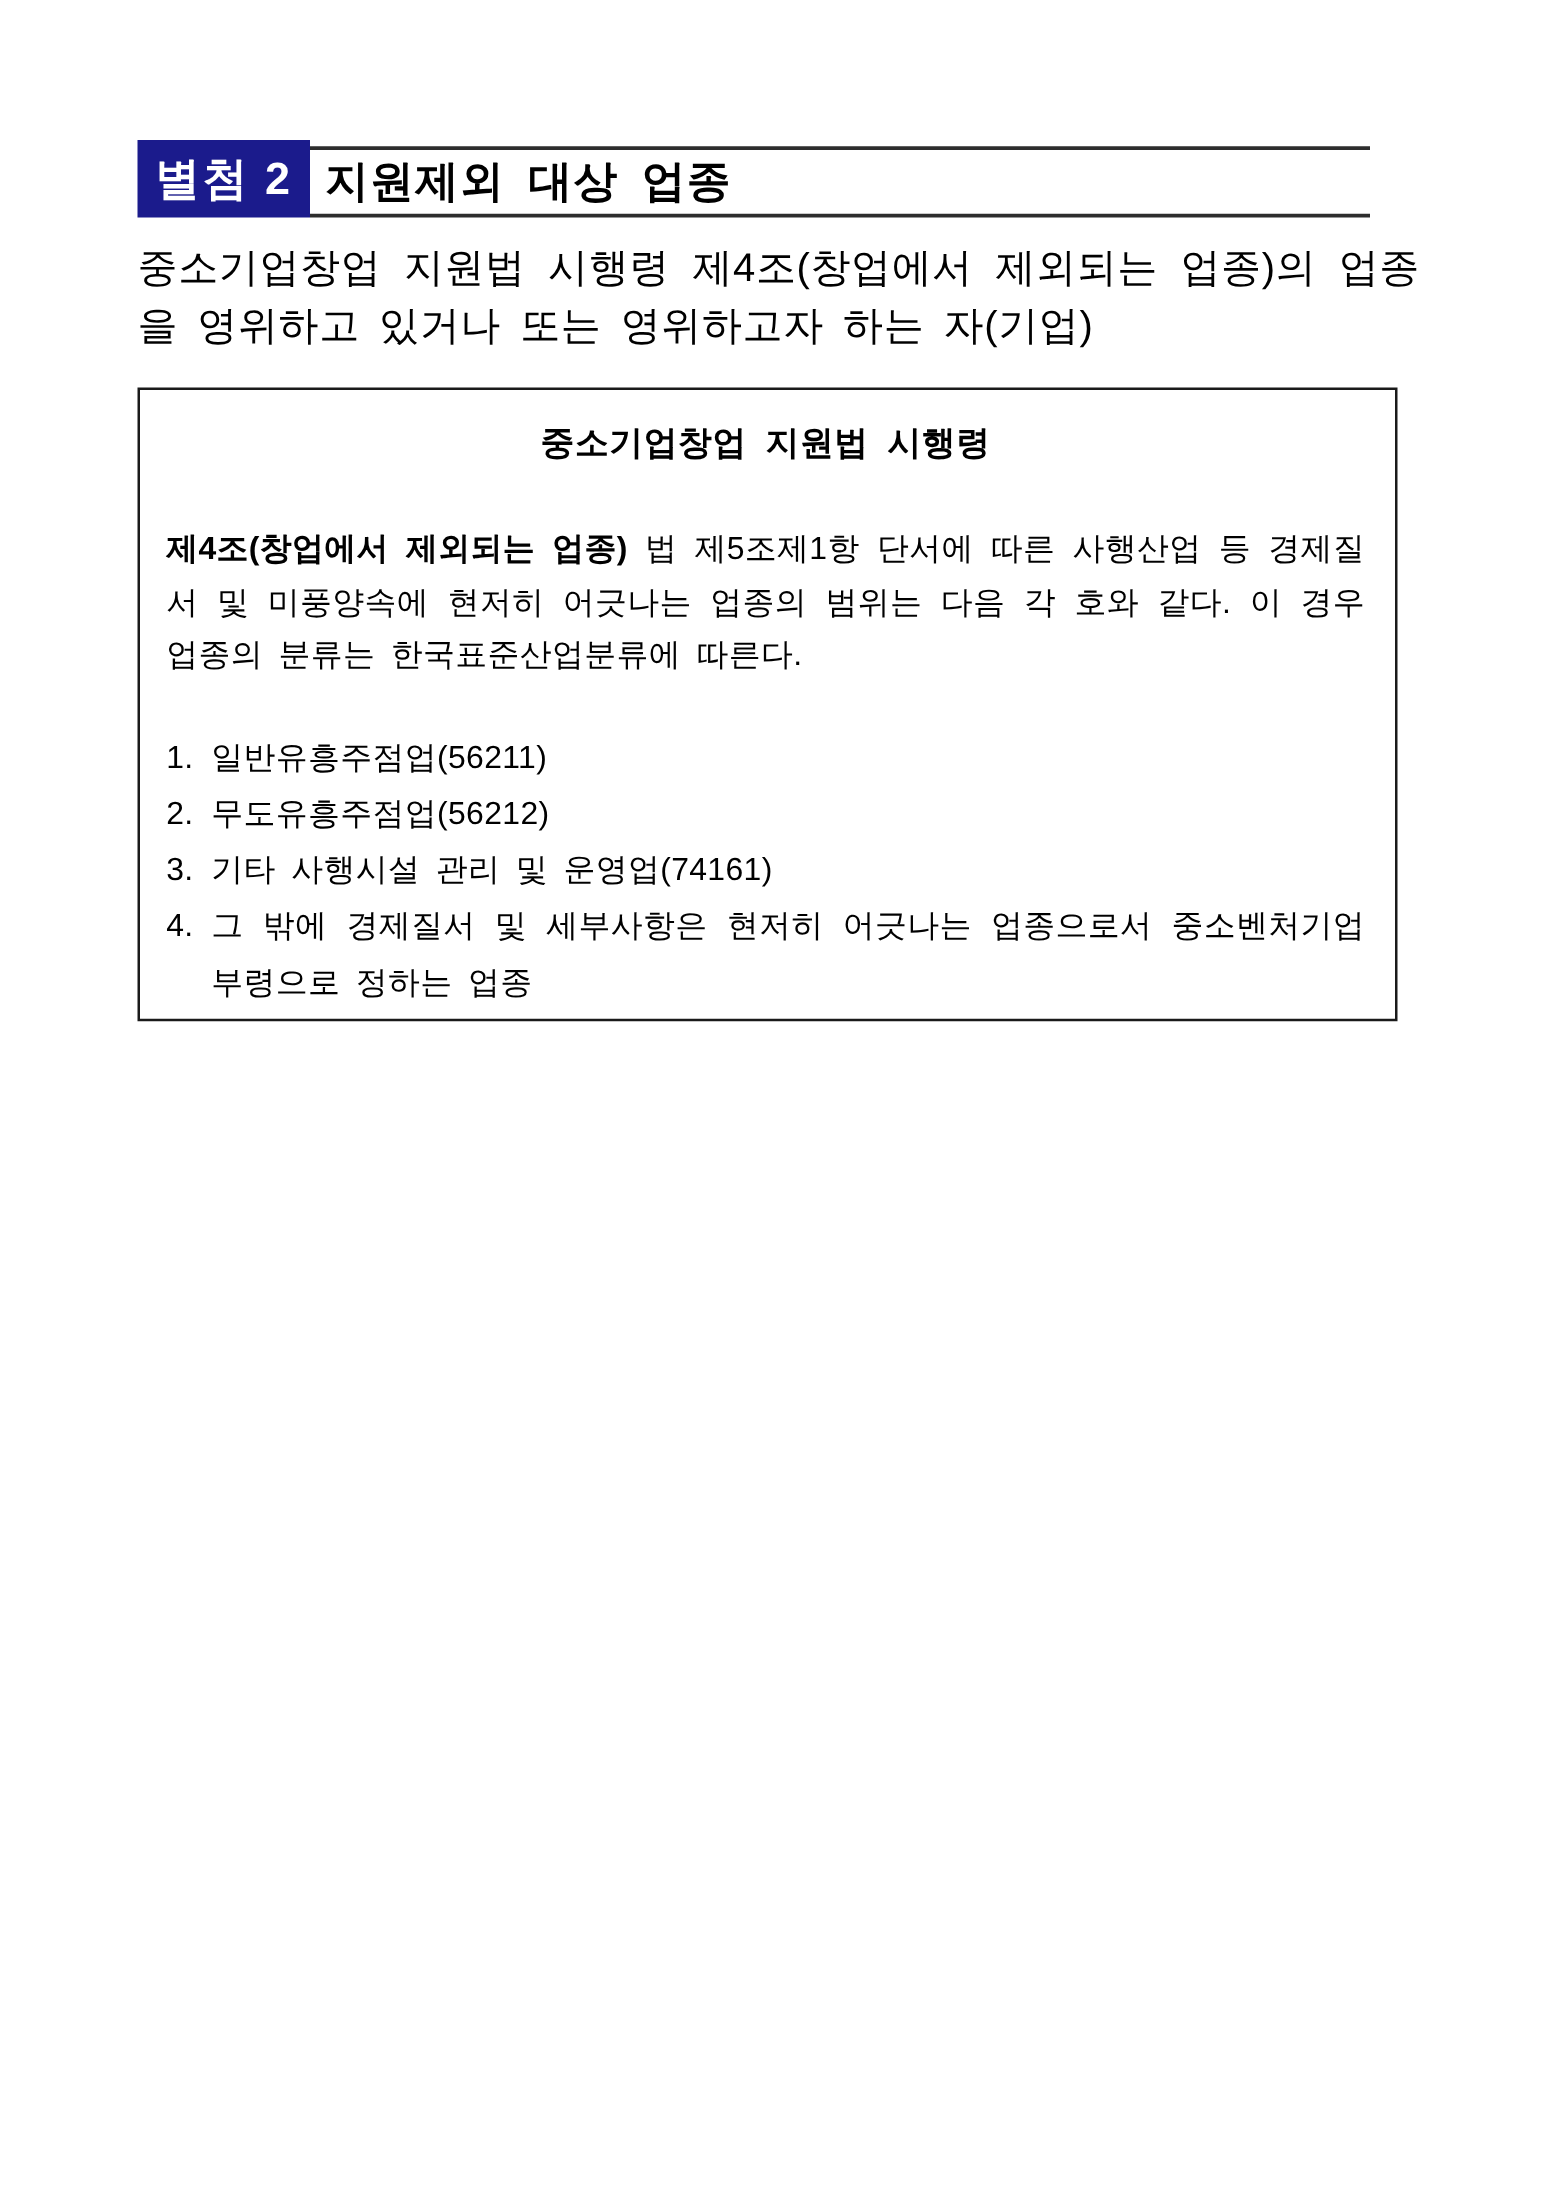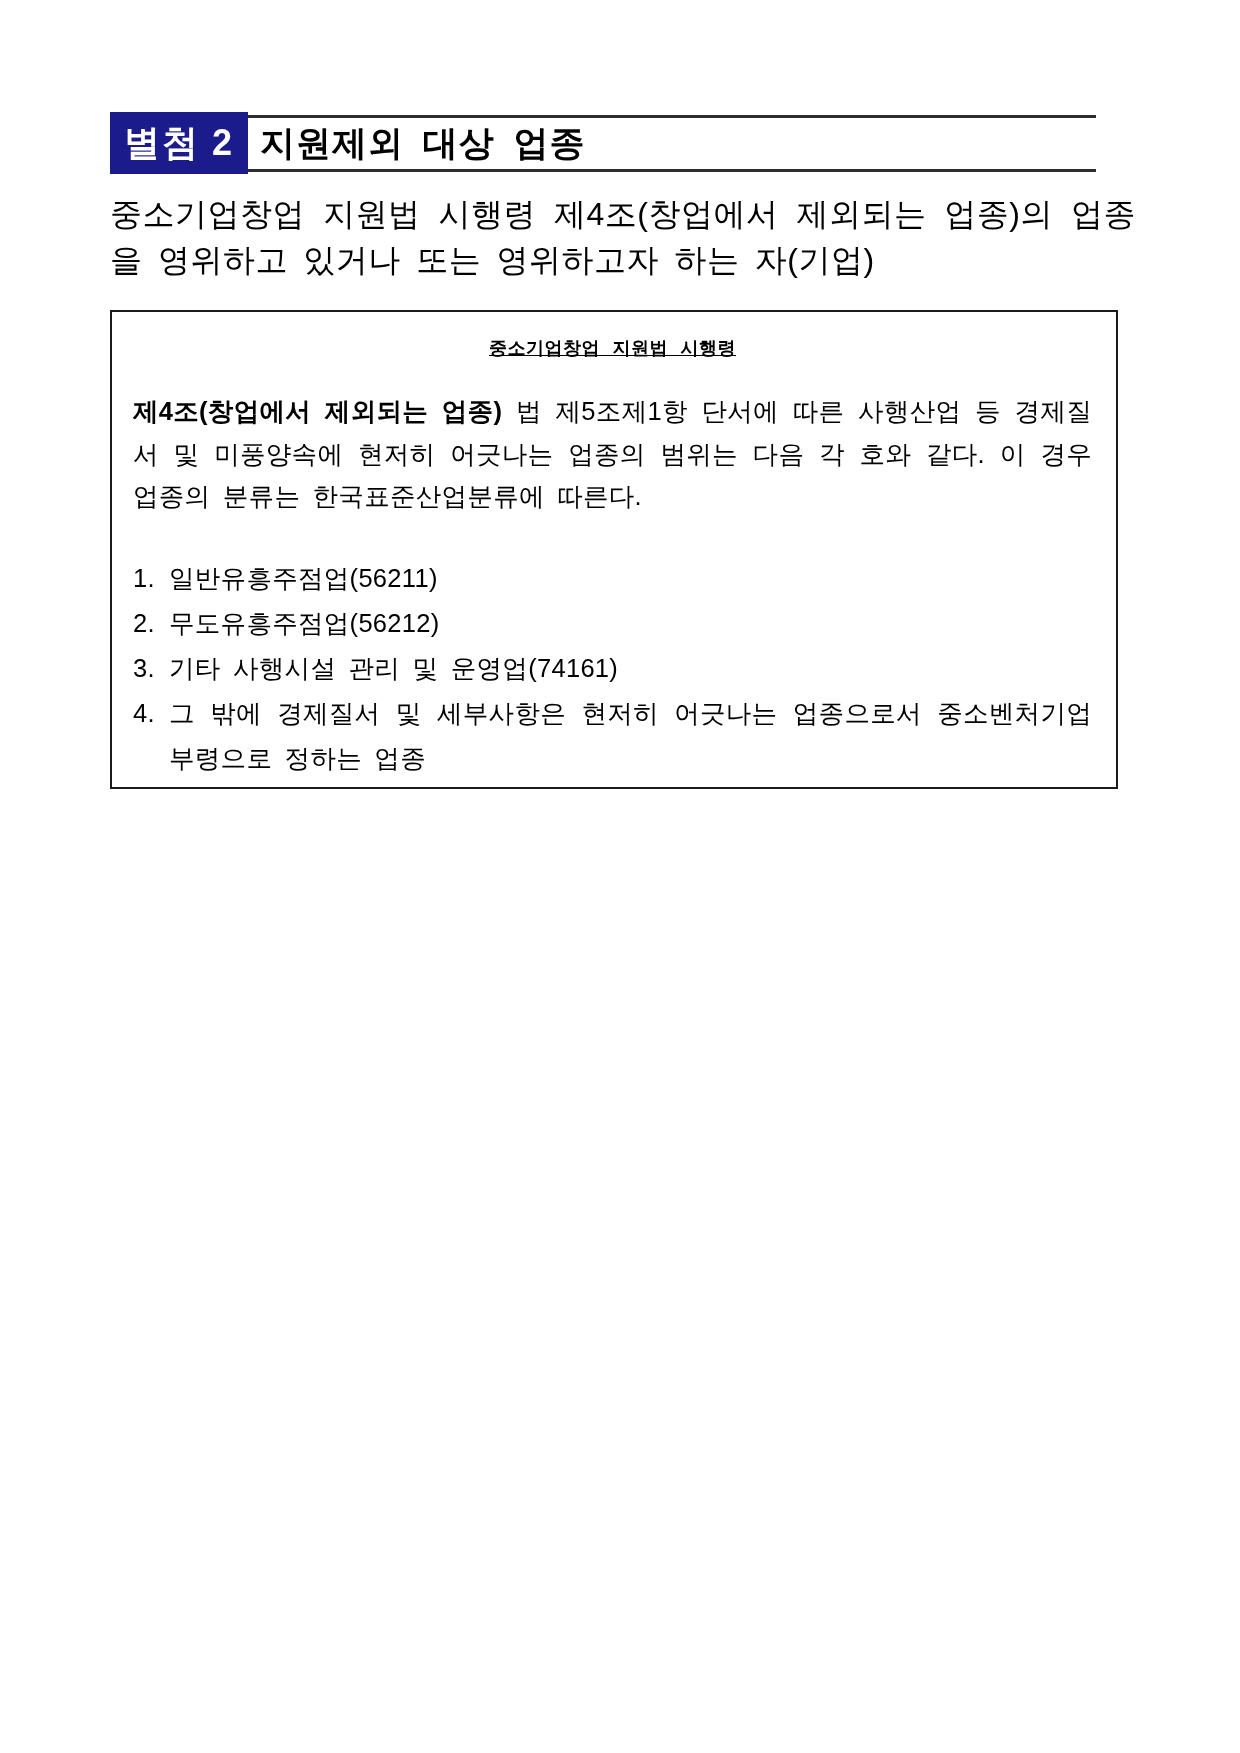--- a/index.html
+++ b/index.html
@@ -12,21 +12,21 @@
     color: #000000;
     overflow: hidden;
   }
   .content {
     padding: 112px 104px 0 110px;
   }
 
   
   .header {
     display: flex;
-    align-items: center;
+    align-items: flex-end;
     margin-right: 40px;
   }
   .badge {
     flex: 0 0 auto;
     min-width: 136px;
     height: 62px;
     background: #1B1B8C;
     color: #ffffff;
     font-size: 36px;
     font-weight: bold;
@@ -65,29 +65,28 @@
 
   
   .law-box {
     margin-top: 26px;
     margin-right: 18px;
     border: 2px solid #1a1a1a;
     padding: 22px 24px 6px 21px;
   }
   .law-title {
     text-align: center;
-    font-size: 18px;
+    font-size: 27px;
     font-weight: bold;
     word-spacing: 7px;
     letter-spacing: 0.5px;
     margin-top: 2px;
-    text-decoration: underline;
   }
   .article {
-    margin-top: 30px;
+    margin-top: 46px;
     font-size: 25.5px;
     line-height: 1.68;
     text-align: justify;
     word-spacing: 5px;
     letter-spacing: 0.3px;
   }
   .article strong { font-weight: bold; }
 
   .law-list {
     list-style: none;

